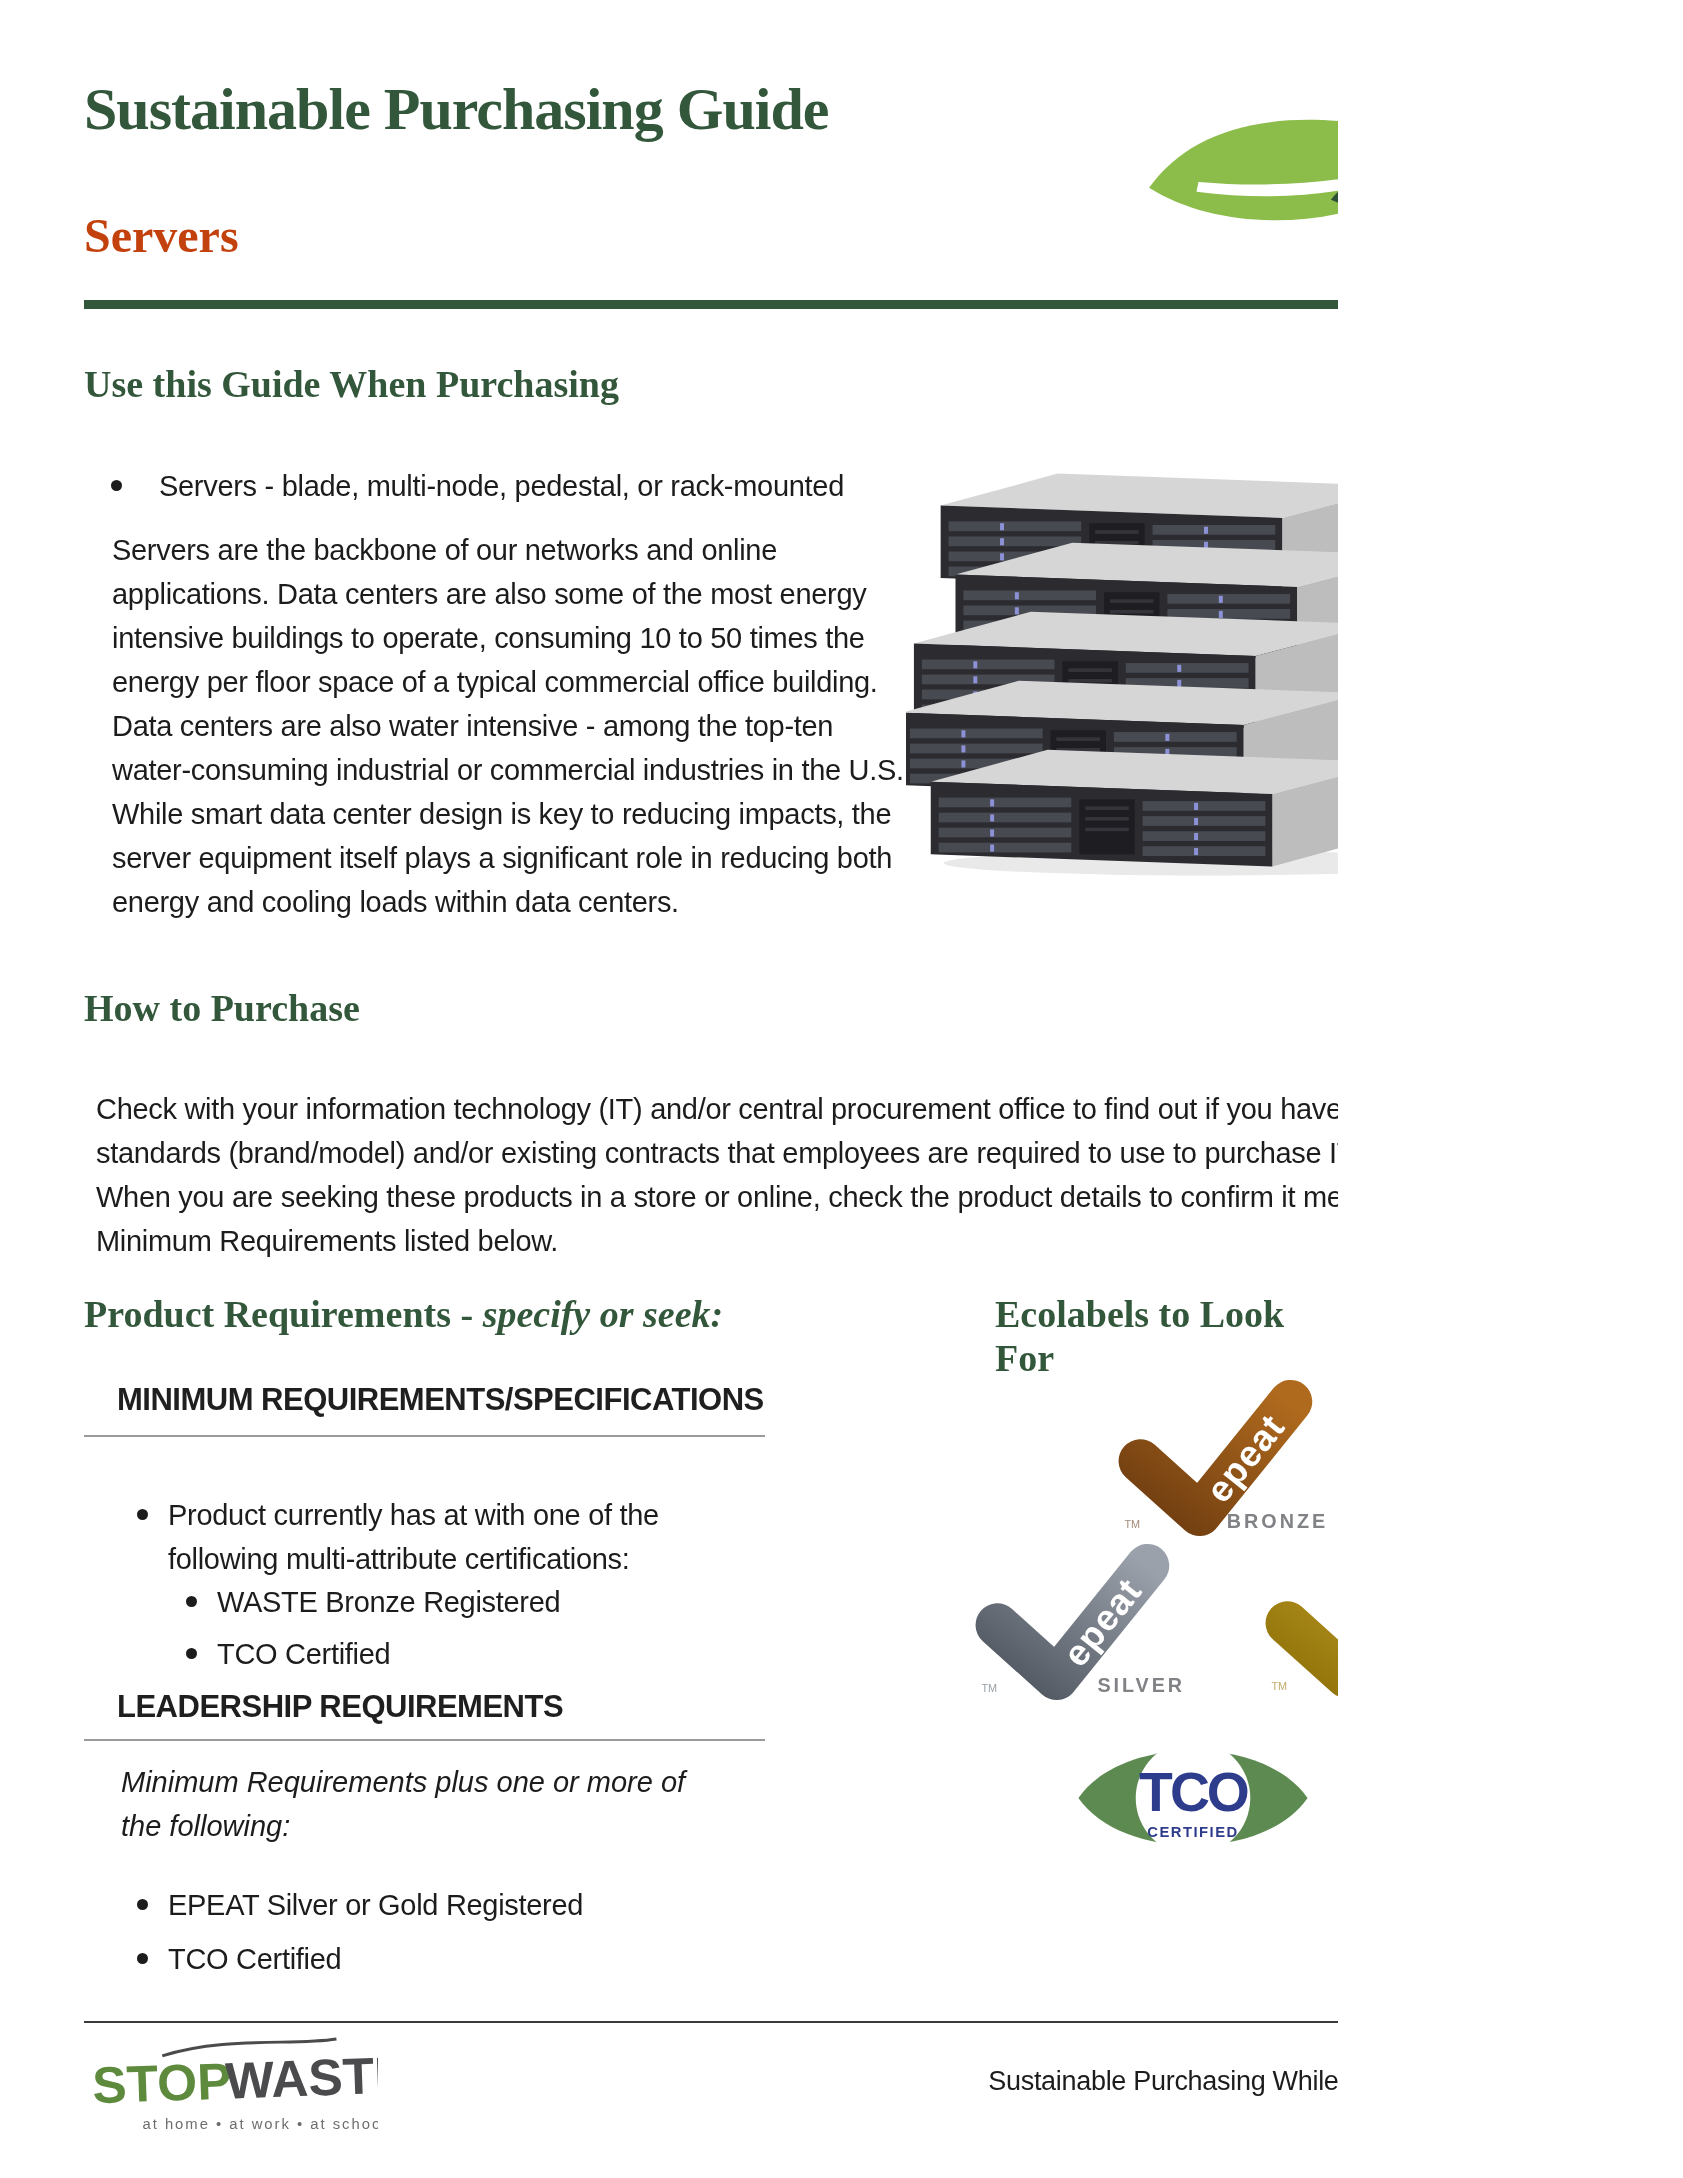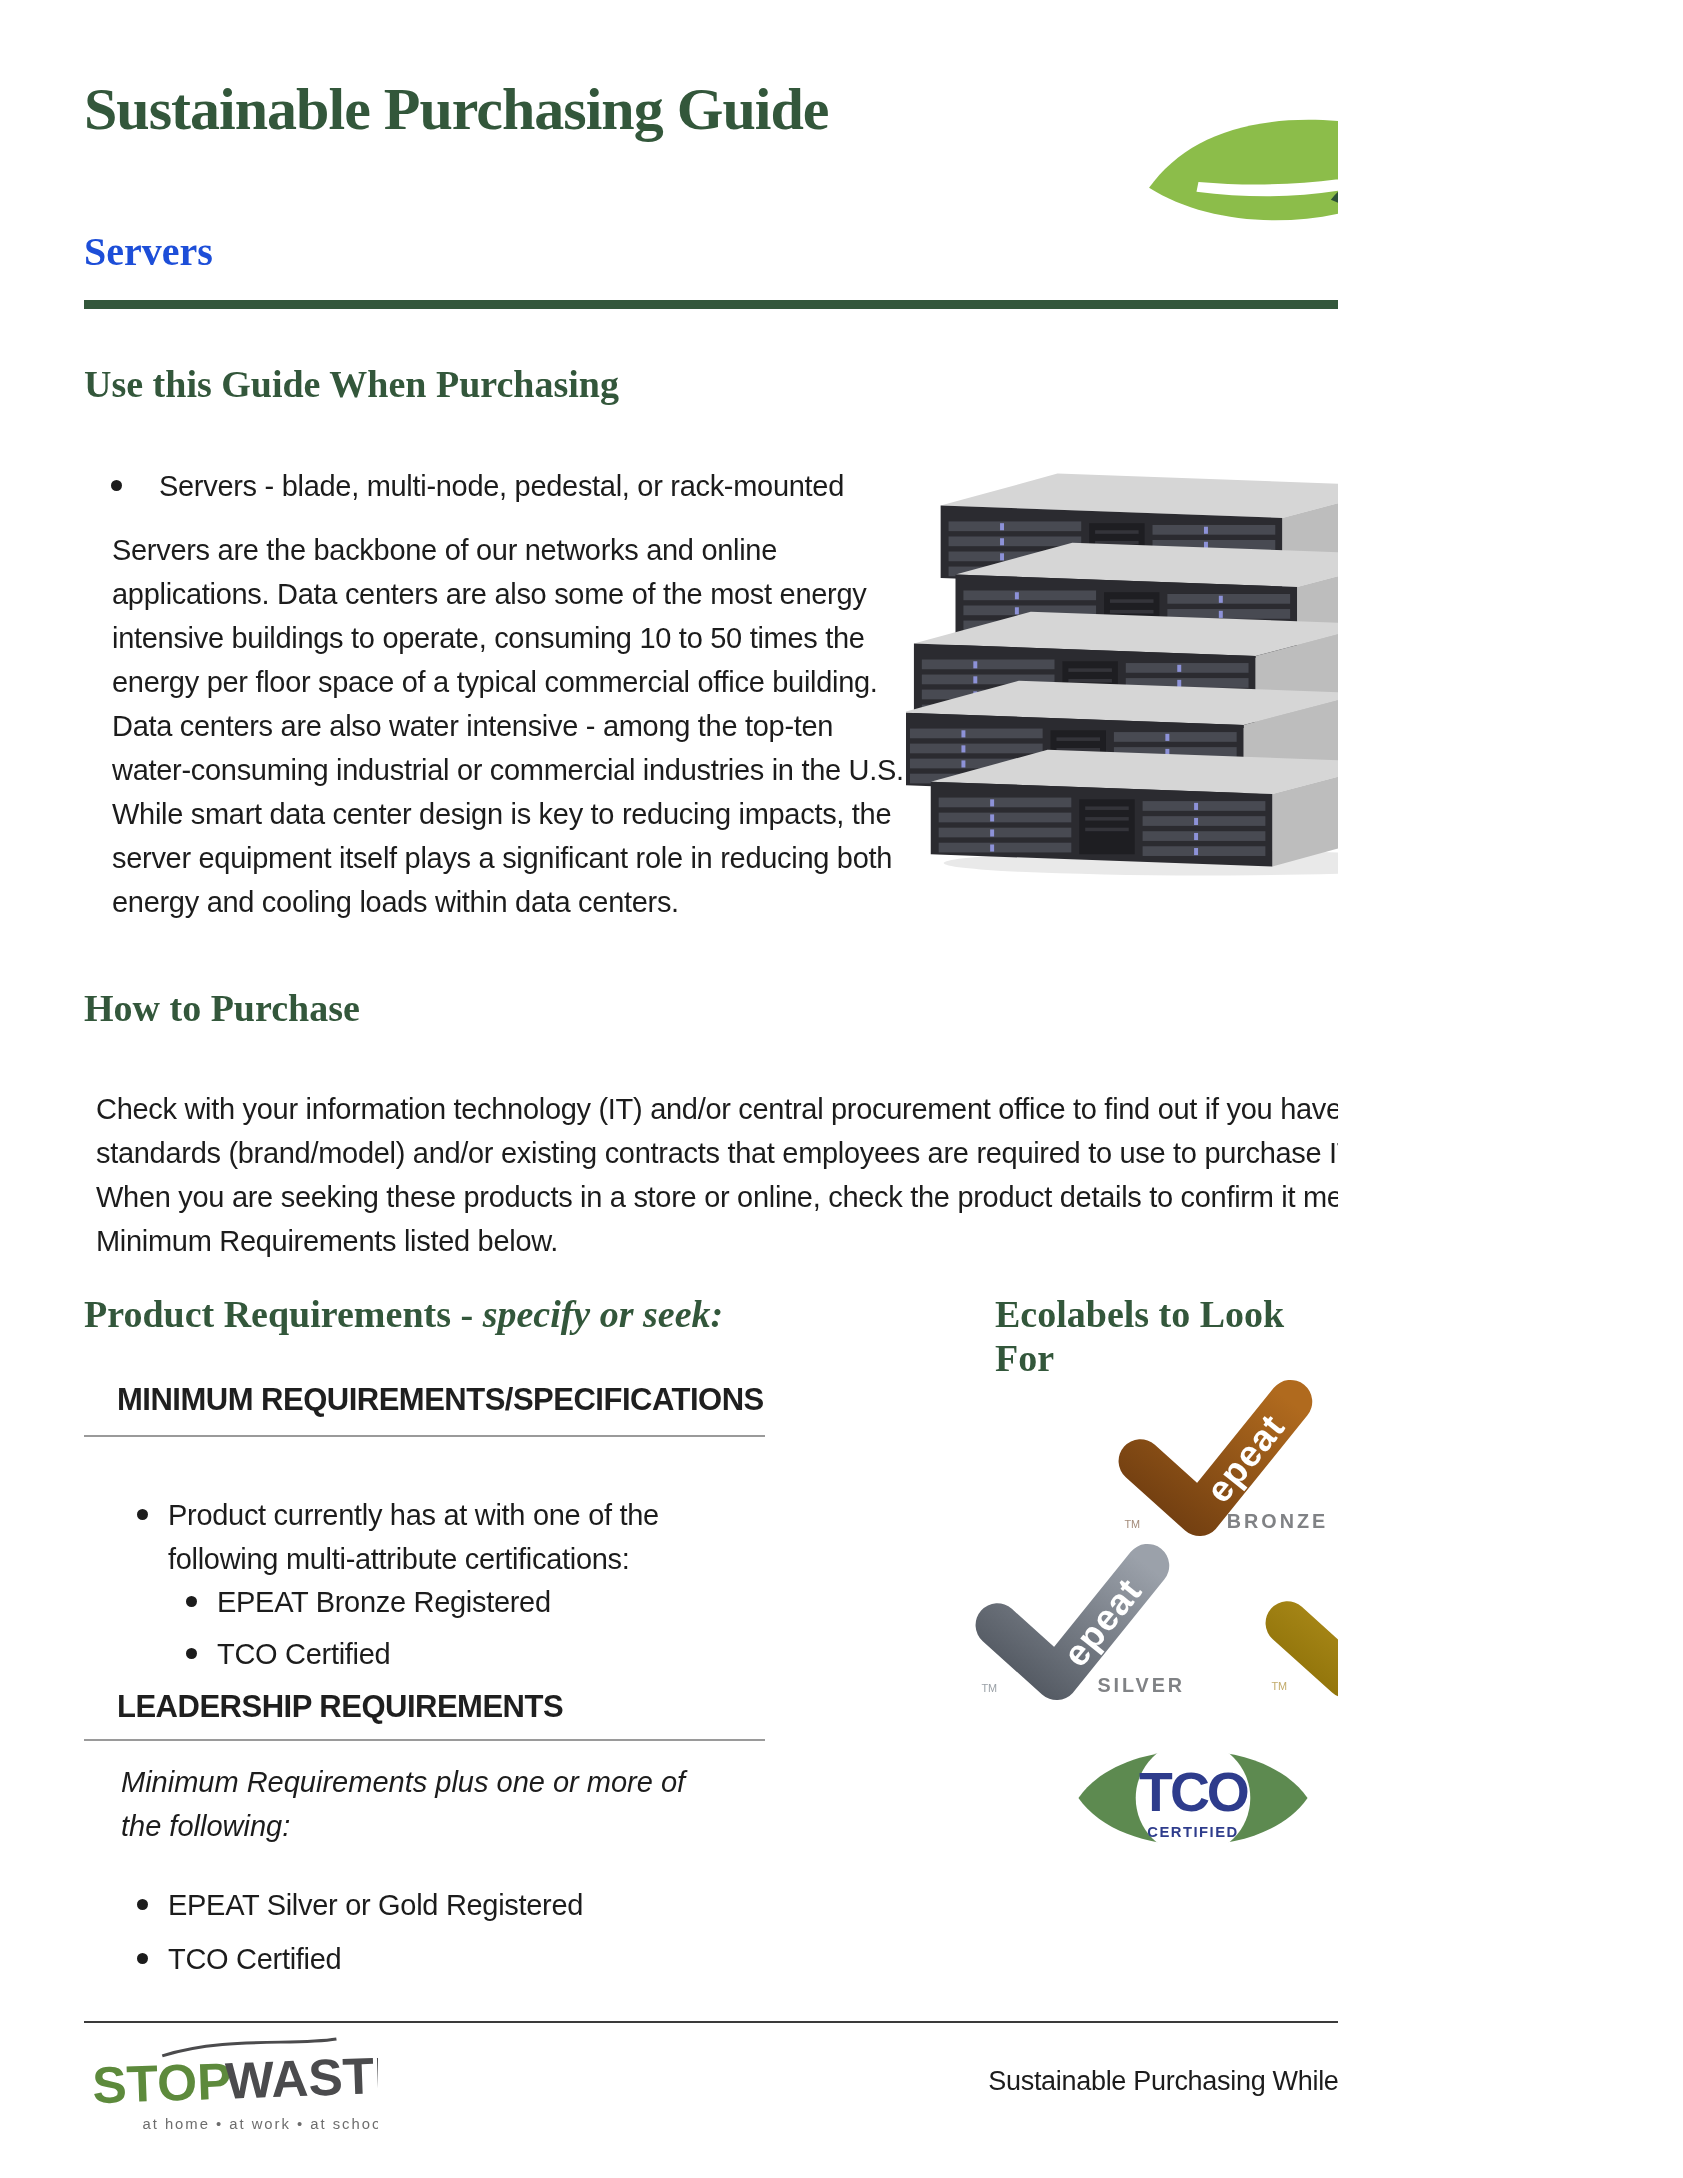--- a/index.html
+++ b/index.html
@@ -3,21 +3,21 @@
 <meta charset="utf-8">
 <style>
   html,body{margin:0;padding:0;background:#ffffff;}
   .page{position:relative;width:1338px;height:2178px;background:#ffffff;overflow:hidden;
         font-family:"Liberation Sans",sans-serif;color:#1c1c1c;}
 
   
   .doc-title{position:absolute;left:84px;top:75px;font-family:"Liberation Serif",serif;
              font-weight:bold;font-size:60px;color:#33573b;letter-spacing:-1px;}
   .doc-subtitle{position:absolute;left:84px;top:208px;font-family:"Liberation Serif",serif;
-             font-weight:bold;font-size:40px;color:#1d4ed8;margin-top:20px;}
+             font-weight:bold;font-size:48px;color:#c2410c;}
   .serif-h2{font-family:"Liberation Serif",serif;font-weight:bold;font-size:38px;color:#33573b;}
   .serif-h2 em{font-style:italic;}
 
   
   .top-bar{position:absolute;left:84px;top:300px;width:1502px;height:9px;background:#33573b;}
   .right-bar{position:absolute;left:1577px;top:300px;width:9px;height:1685px;background:#33573b;}
   .hairline{position:absolute;height:2px;background:#9a9a9a;width:681px;left:84px;}
   .footer-line{position:absolute;left:84px;top:2021px;width:1500px;height:2px;background:#3a3a3a;}
 
   
@@ -122,21 +122,21 @@
 
   <div class="abs caps-sub" style="left:117px;top:1382px;">MINIMUM REQUIREMENTS/SPECIFICATIONS</div>
   <div class="hairline" style="top:1435px;"></div>
 
   <div class="abs bullet-row body-text" style="left:137px;top:1457px;width:554px;">
     <span class="dot gap-mid"></span>
     <span>Product currently has at with one of the following multi-attribute certifications:</span>
   </div>
   <div class="abs bullet-row body-text" style="left:186px;top:1544px;width:515px;">
     <span class="dot gap-mid"></span>
-    <span>EPEAT Bronze Registered</span>
+    <span>WASTE Bronze Registered</span>
   </div>
   <div class="abs bullet-row body-text" style="left:186px;top:1596px;width:515px;">
     <span class="dot gap-mid"></span>
     <span>TCO Certified</span>
   </div>
 
   <div class="abs caps-sub" style="left:117px;top:1689px;">LEADERSHIP REQUIREMENTS</div>
   <div class="hairline" style="top:1739px;"></div>
 
   <div class="abs italic-intro" style="left:121px;top:1760px;width:584px;">Minimum Requirements plus one or more of the following:</div>

